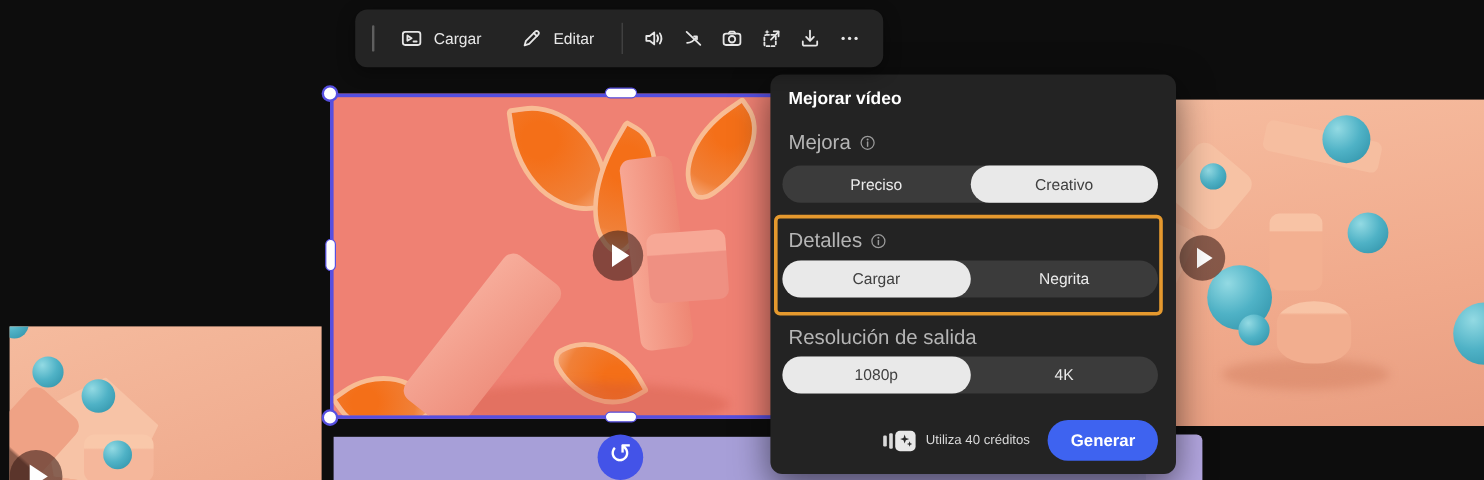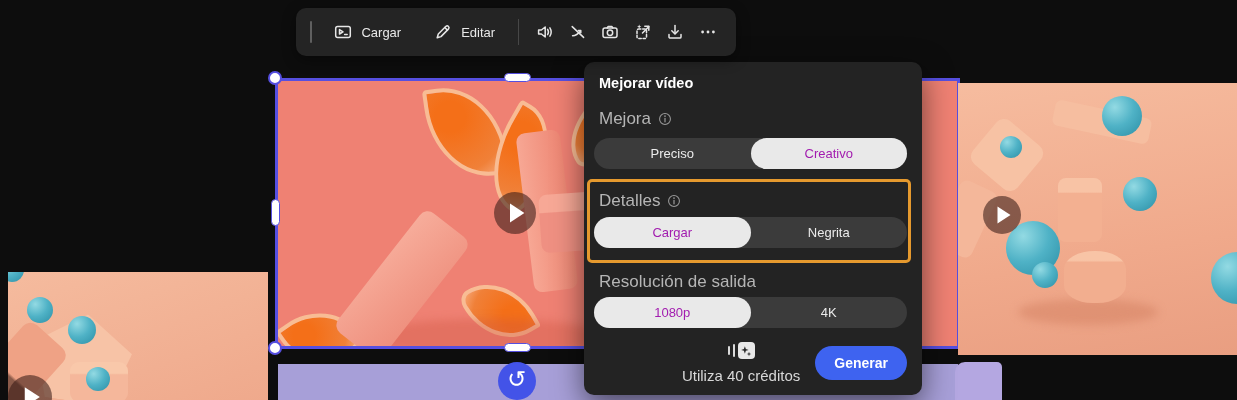--- a/index.html
+++ b/index.html
@@ -52,35 +52,35 @@
   #toolbar .drag-handle { width:3px; height:22px; background:#5f5f5f; border-radius:2px; margin:0 12px 0 2px; }
   .tb-btn { display:flex; align-items:center; gap:8px; height:32px; padding:0 9px;
     color:#E8E8E8; font-size:13px; border-radius:6px; cursor:pointer; white-space:nowrap; }
   .tb-icon-btn { width:40px; height:32px; display:flex; align-items:center;
     justify-content:center; border-radius:6px; cursor:pointer; }
   .tb-divider { width:1px; height:26px; background:#474747; margin:0 10px 0 14px; }
   .tb-btn + .tb-btn { margin-left:14px; }
   svg.ic { stroke:#E6E6E6; stroke-width:1.5; fill:none; stroke-linecap:round; stroke-linejoin:round; }
 
   
-  #panel { position:absolute; left:584px; top:62px; width:338px; height:333px;
+  #panel { position:absolute; left:642px; top:62px; width:338px; height:333px;
     background:#232323; border-radius:10px; z-index:5; box-shadow:0 10px 30px rgba(0,0,0,.55); }
   #panel-title { position:absolute; left:15px; top:13px; font-size:14.5px; font-weight:700; color:#fff; }
   .sec-label { position:absolute; left:15px; display:flex; align-items:center; gap:7px;
     color:#B5B5B5; font-size:17px; }
   .seg { position:absolute; left:10px; width:313px; height:31px; background:#3B3B3B;
     border-radius:16px; display:flex; }
   .seg-opt { flex:1; display:flex; align-items:center; justify-content:center;
     font-size:13px; color:#EBEBEB; border-radius:16px; cursor:pointer; }
-  .seg-opt.selected { background:#E9E9E9; color:#a21caf; }
+  .seg-opt.selected { background:#E9E9E9; color:#404040; }
   #highlight-box { position:absolute; left:3px; top:117px; width:324px; height:84px;
     border:3px solid #E5992E; border-radius:5px; pointer-events:none; }
   #panel-footer { position:absolute; right:15px; bottom:11px; display:flex;
     align-items:center; gap:15px; }
-  #credits { display:flex; align-items:center; gap:8px; color:#D8D8D8; font-size:15px;flex-direction:column; }
+  #credits { display:flex; align-items:center; gap:8px; color:#D8D8D8; font-size:11px; }
   #credits-icon { display:flex; align-items:center; gap:2.5px; }
   #credits-icon .bar { width:2.5px; background:#DADADA; border-radius:1px; }
   #credits-icon .sq { width:17px; height:17px; background:#E8E8E8; border-radius:4px;
     display:flex; align-items:center; justify-content:center; }
   #generate-button { height:34px; padding:0 19px; border-radius:17px; background:#3E63F0;
     color:#fff; font-size:14px; font-weight:700; display:flex; align-items:center;
     border:none; cursor:pointer; font-family:inherit; }
 </style>
 </head>
 <body>

